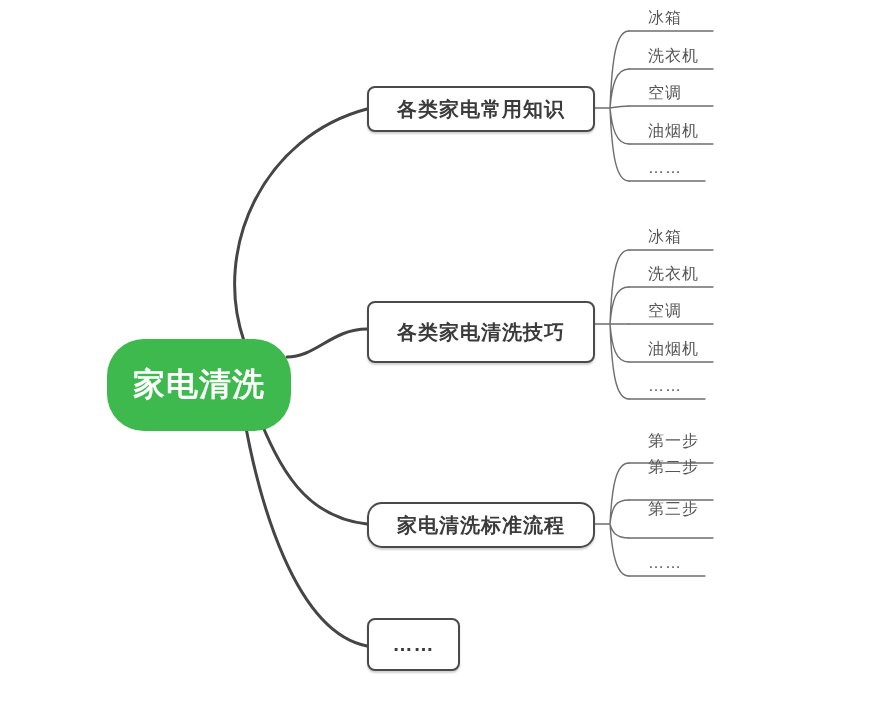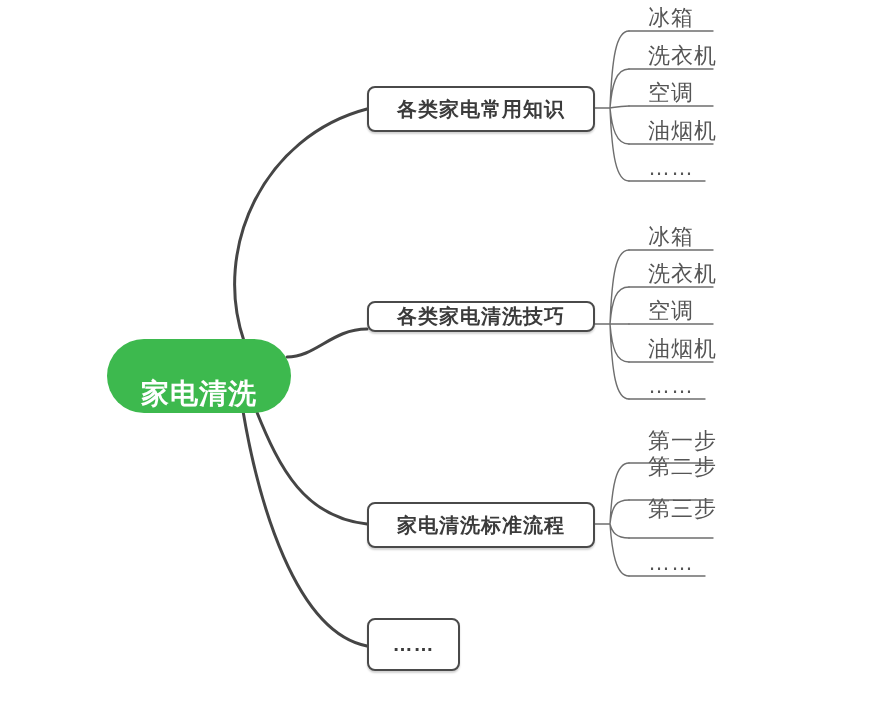--- a/index.html
+++ b/index.html
@@ -37,53 +37,53 @@
   }
   .edge-thin{
     stroke:var(--thin-line,#6e6e6e);
     stroke-width:1.4;
     fill:none;
     stroke-linecap:round;
   }
   .root-node{
     position:absolute;
     left:107px;top:339px;
-    width:184px;height:74px;
+    width:184px;height:92px;
     background:var(--root-bg,#3db94e);
     border-radius:37px;
-    display:flex;align-items:flex-end;justify-content:center;
+    display:flex;align-items:center;justify-content:center;
     color:var(--root-text,#ffffff);
-    font-size:28px;font-weight:bold;
+    font-size:32px;font-weight:bold;
     letter-spacing:1px;
     cursor:pointer;
     z-index:2;
   }
   .bnode{
     position:absolute;
     box-sizing:border-box;
     background:#ffffff;
     border:2px solid var(--node-border,#4a4a4a);
     border-radius:8px;
     box-shadow:0 2px 2px rgba(0,0,0,0.18);
     display:flex;align-items:center;justify-content:center;
     color:var(--node-text,#3b3b3b);
     font-size:20px;font-weight:bold;
     letter-spacing:1px;
     cursor:pointer;
     z-index:2;
   }
   .bnode-1{left:367px;top:86px;width:228px;height:46px;}
-  .bnode-2{left:367px;top:301px;width:228px;height:31px;justify-content:center;}
-  .bnode-3{left:367px;top:502px;width:228px;height:46px;}
+  .bnode-2{left:367px;top:301px;width:228px;height:62px;justify-content:center;}
+  .bnode-3{left:367px;top:502px;width:228px;height:46px;border-radius:15px;}
   .bnode-4{left:367px;top:618px;width:93px;height:53px;}
   .leaf{
     position:absolute;
     left:648px;
     height:22px;line-height:22px;
-    font-size:22px;
+    font-size:16px;
     color:var(--leaf-text,#555555);
     letter-spacing:1px;
     white-space:nowrap;
     cursor:pointer;
     z-index:2;
   }
 </style>
 </head>
 <body>
 

